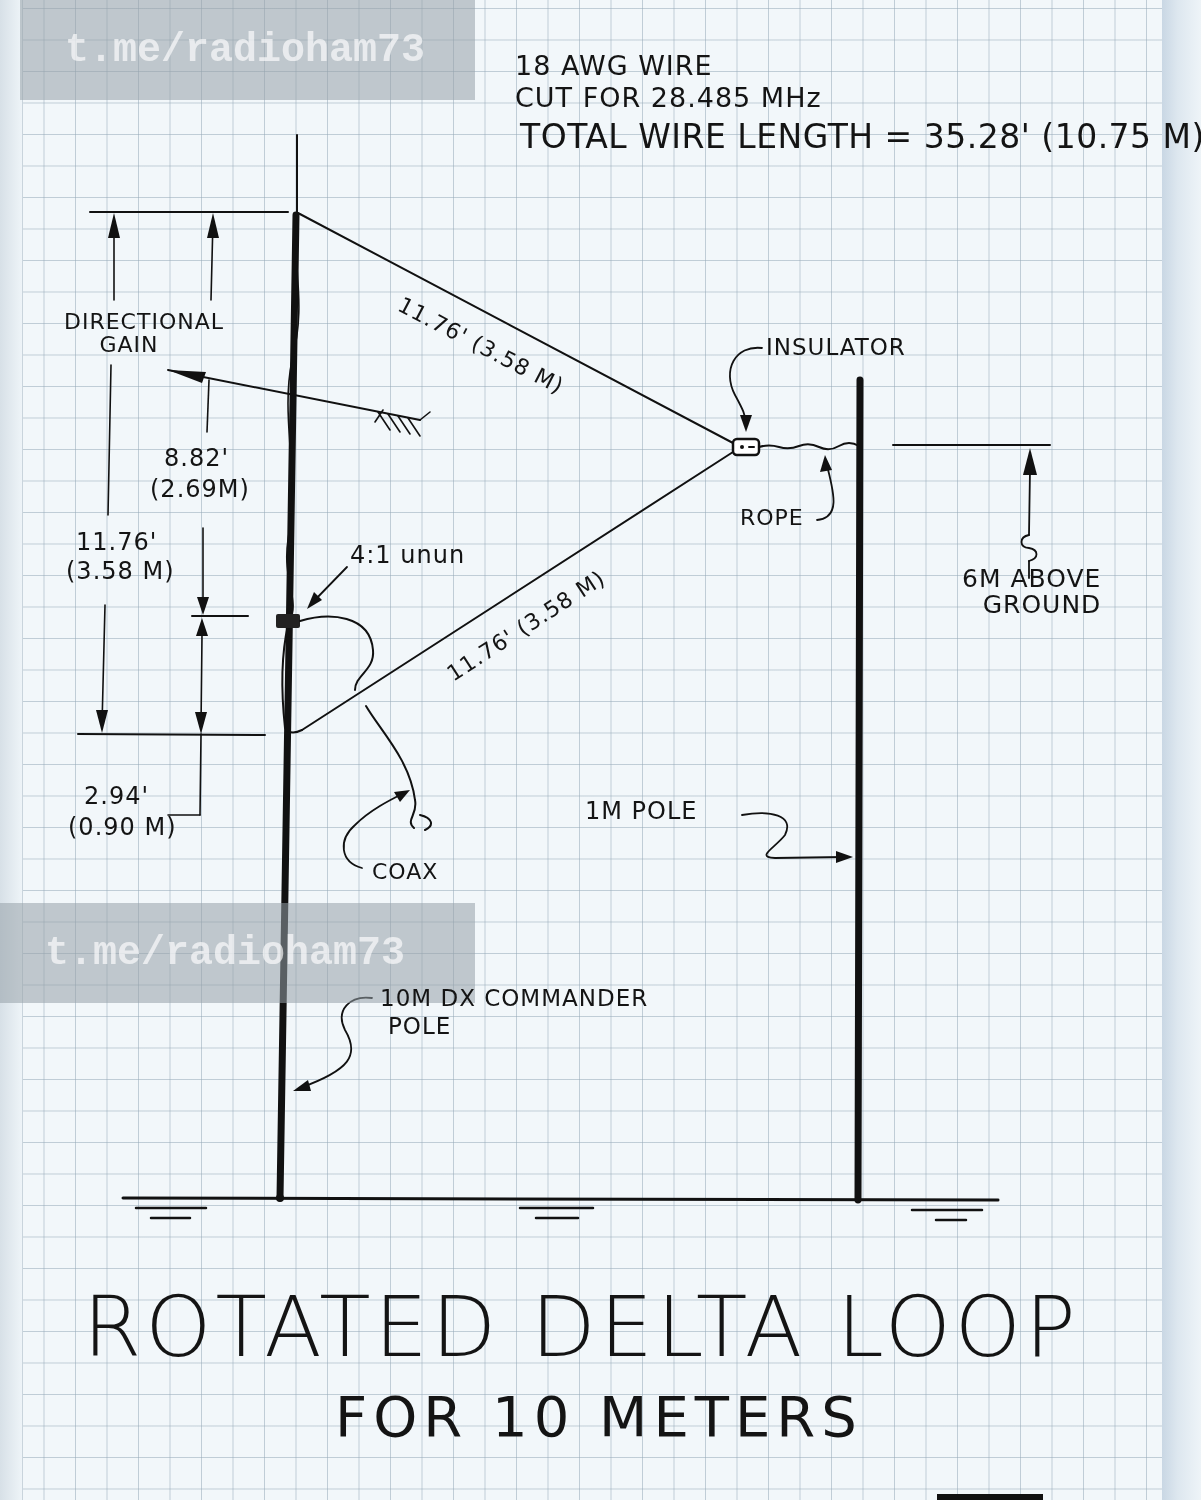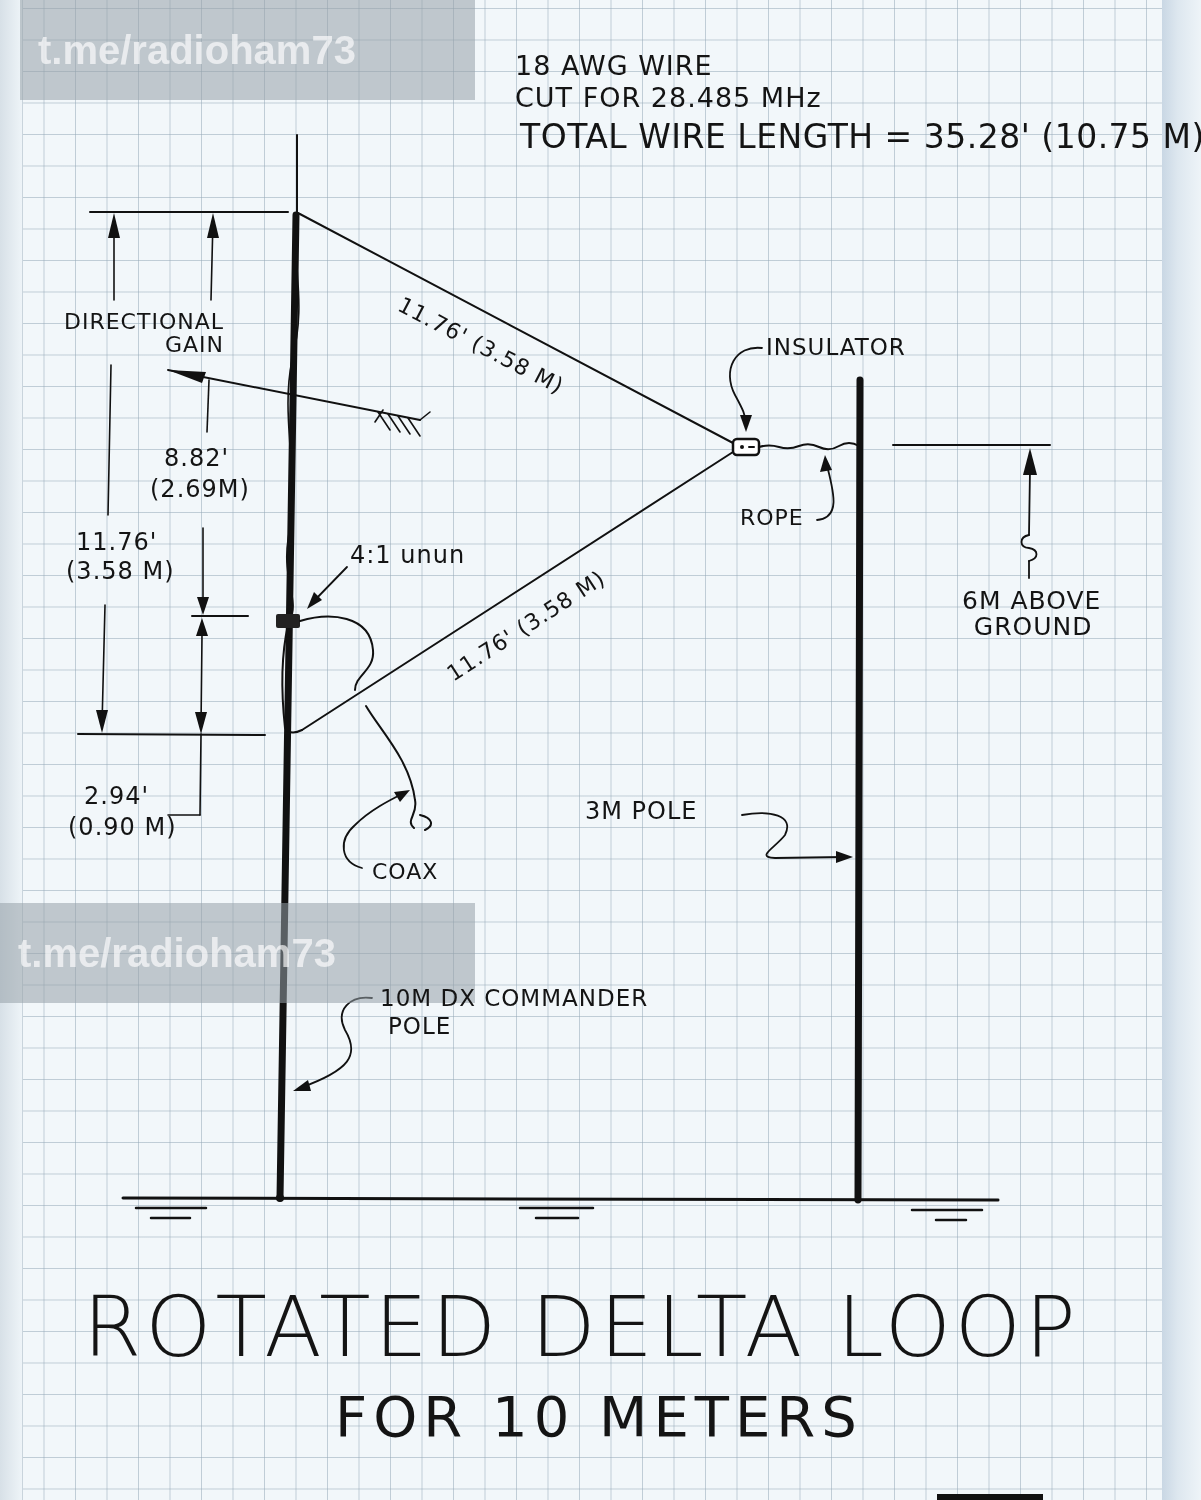--- a/index.html
+++ b/index.html
@@ -31,23 +31,23 @@
   }
   svg#drawing { position: absolute; left: 0; top: 0; }
   .ink { stroke: #111; fill: none; stroke-linecap: round; stroke-linejoin: round; }
   .hand {
     position: absolute; color: #141414; white-space: nowrap;
     font-family: "DejaVu Sans", sans-serif; font-weight: 400; letter-spacing: 1px;
     line-height: 1.05;
   }
   .watermark {
     position: absolute; background: rgba(150,160,168,0.55);
-    color: rgba(255,255,255,0.65); font-family: Liberation Sans, sans-serif;
+    color: rgba(255,255,255,0.65); font-family: Liberation Mono, monospace;
     font-weight: 700; font-size: 40px; display: flex; align-items: center;
-    padding-left: 18px; box-sizing: border-box;
+    padding-left: 45px; box-sizing: border-box;
   }
 </style>
 </head>
 <body>
 
 <div id="paper"></div>
 <div id="left-binding"></div>
 <div id="right-edge"></div>
 
 <svg id="drawing" width="1201" height="1500" viewBox="0 0 1201 1500">
@@ -171,32 +171,32 @@
   <span>t.me/radioham73</span>
 </div>
 <div class="watermark" style="left:0; top:903px; width:475px; height:100px;">
   <span>t.me/radioham73</span>
 </div>
 
 <div class="hand" style="left:515px; top:52px; font-size:27px;">18 AWG WIRE</div>
 <div class="hand" style="left:515px; top:84px; font-size:27px;">CUT FOR 28.485 MHz</div>
 <div class="hand" style="left:520px; top:120px; font-size:33px; letter-spacing:0.5px;">TOTAL WIRE LENGTH = 35.28' (10.75 M)</div>
 
-<div class="hand" style="left:64px; top:310px; font-size:22px; text-align:right;">
+<div class="hand" style="left:64px; top:310px; font-size:22px; text-align:center;">
   <div>DIRECTIONAL</div>
   <div style="margin-left:-30px;">GAIN</div>
 </div>
 
 <div class="hand" style="left:405px; top:293px; font-size:22px; transform: rotate(27.5deg); transform-origin: left top;">11.76' (3.58 M)</div>
 <div class="hand" style="left:443px; top:666px; font-size:22px; transform: rotate(-33deg); transform-origin: left top;">11.76' (3.58 M)</div>
 
 <div class="hand" style="left:766px; top:335px; font-size:23px;">INSULATOR</div>
 <div class="hand" style="left:740px; top:506px; font-size:22px;">ROPE</div>
 
-<div class="hand" style="left:962px; top:588px; font-size:25px; text-align:center;">
+<div class="hand" style="left:962px; top:566px; font-size:25px; text-align:right;">
   <div>6M ABOVE</div>
   <div style="margin-left:3px;">GROUND</div>
 </div>
 
 <div class="hand" style="left:150px; top:446px; font-size:24px;">
   <div style="margin-left:14px;">8.82'</div>
   <div style="margin-top:6px;">(2.69M)</div>
 </div>
 
 <div class="hand" style="left:66px; top:530px; font-size:24px;">
@@ -204,21 +204,21 @@
   <div style="margin-top:4px;">(3.58 M)</div>
 </div>
 
 <div class="hand" style="left:68px; top:784px; font-size:24px;">
   <div style="margin-left:16px;">2.94'</div>
   <div style="margin-top:6px;">(0.90 M)</div>
 </div>
 
 <div class="hand" style="left:350px; top:543px; font-size:24px;">4:1 unun</div>
 <div class="hand" style="left:372px; top:860px; font-size:22px;">COAX</div>
-<div class="hand" style="left:585px; top:799px; font-size:24px;">3M POLE</div>
+<div class="hand" style="left:585px; top:799px; font-size:24px;">1M POLE</div>
 
 <div class="hand" style="left:380px; top:986px; font-size:23px;">
   <div>10M  DX COMMANDER</div>
   <div style="margin-left:8px; margin-top:4px;">POLE</div>
 </div>
 
 <div class="hand" style="left:83px; top:1283px; font-size:84px; font-weight:300; letter-spacing:4px; transform: scaleX(1.0); font-family:'DejaVu Sans', sans-serif;">ROTATED DELTA LOOP</div>
 <div class="hand" style="left:335px; top:1388px; font-size:56px; letter-spacing:6px;">FOR 10 METERS</div>
 
 <div id="bottom-mark"></div>

